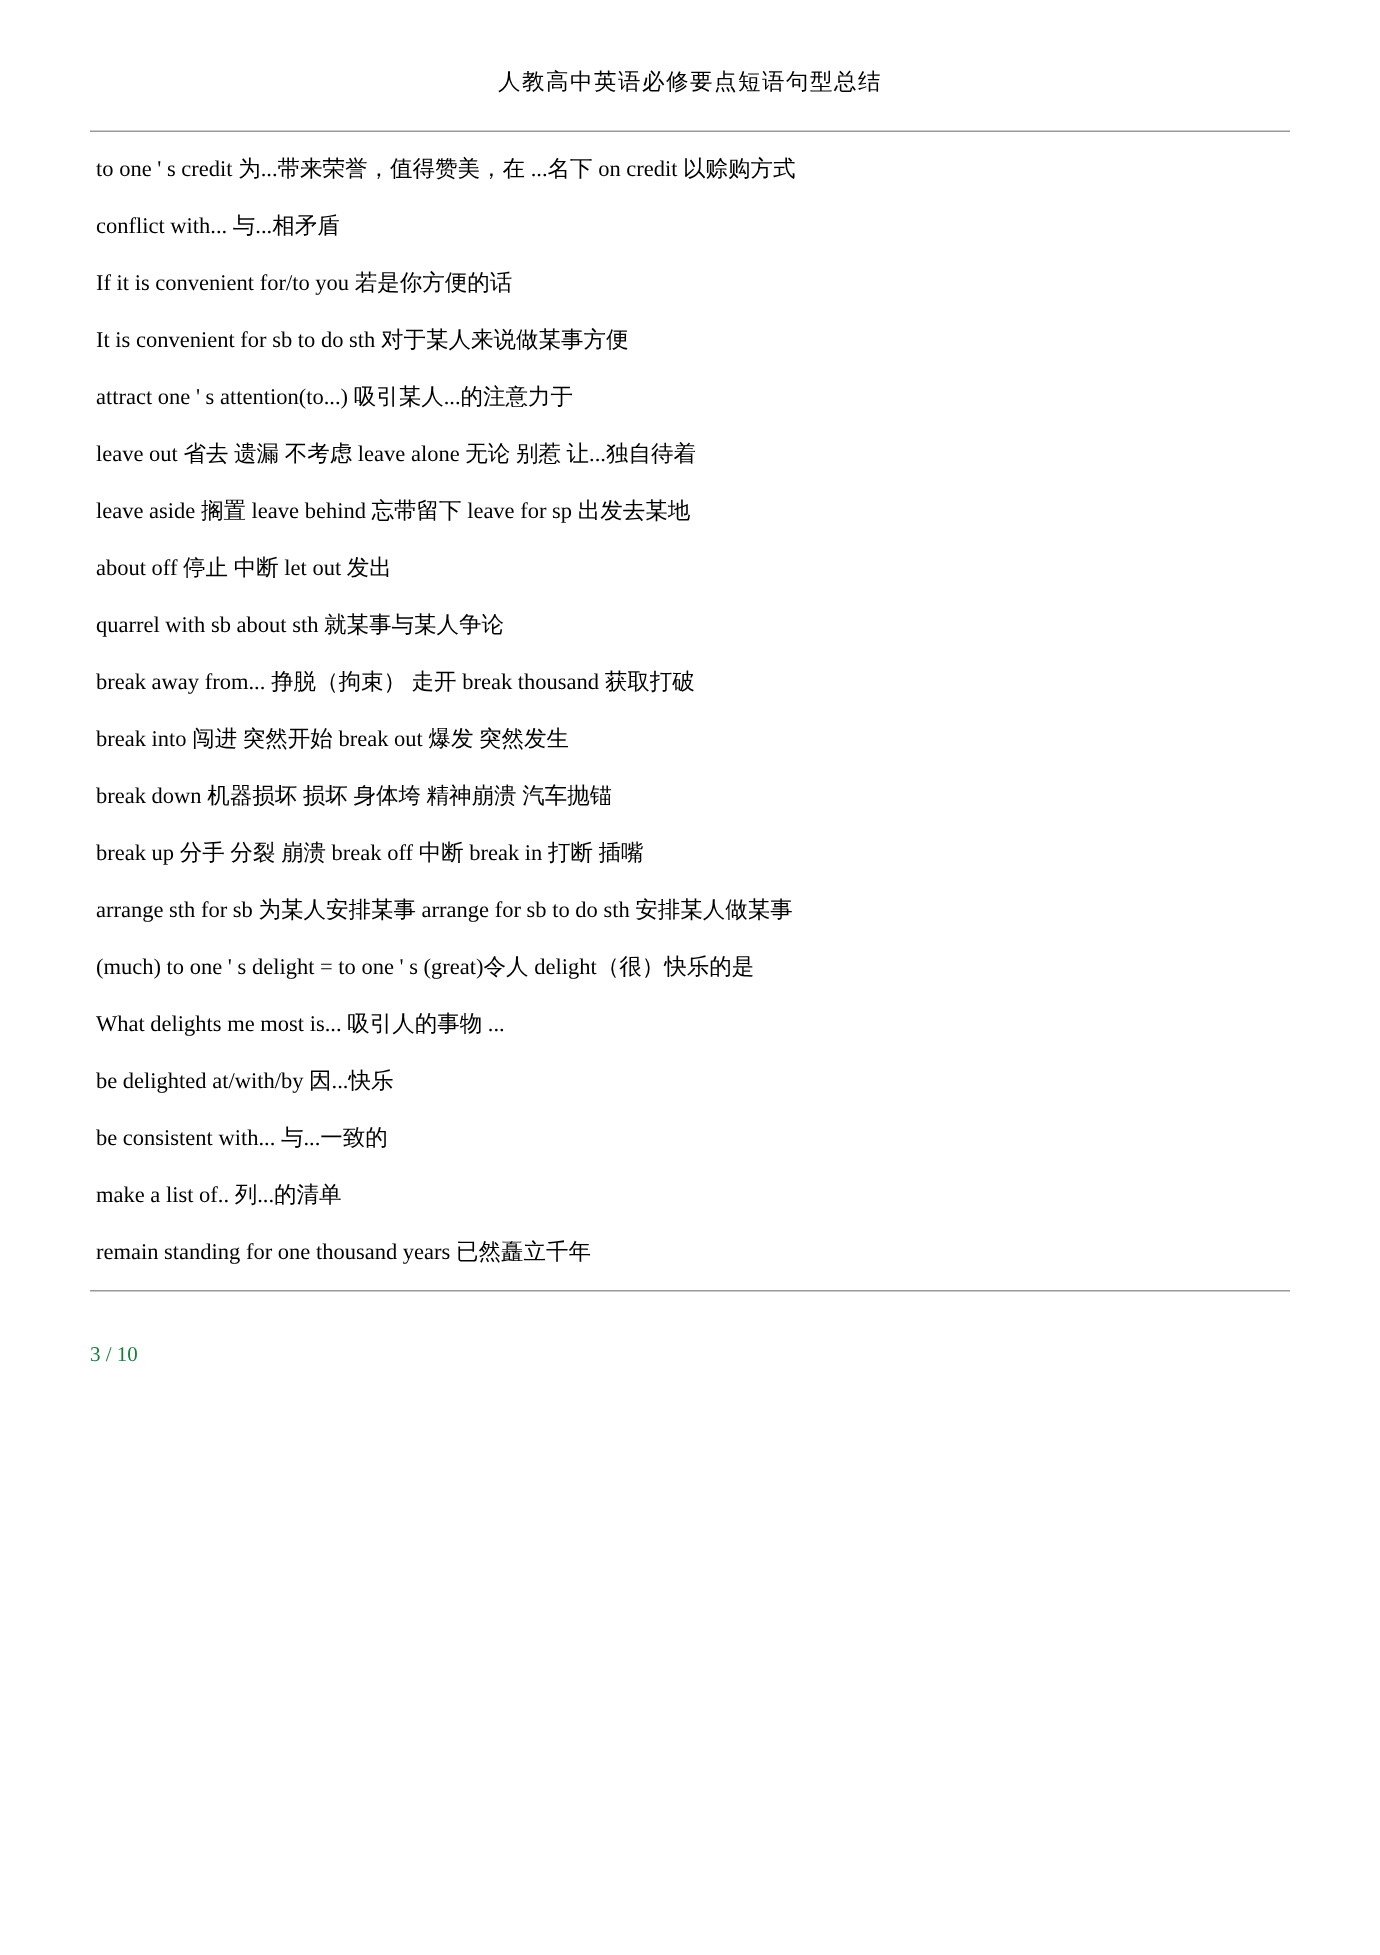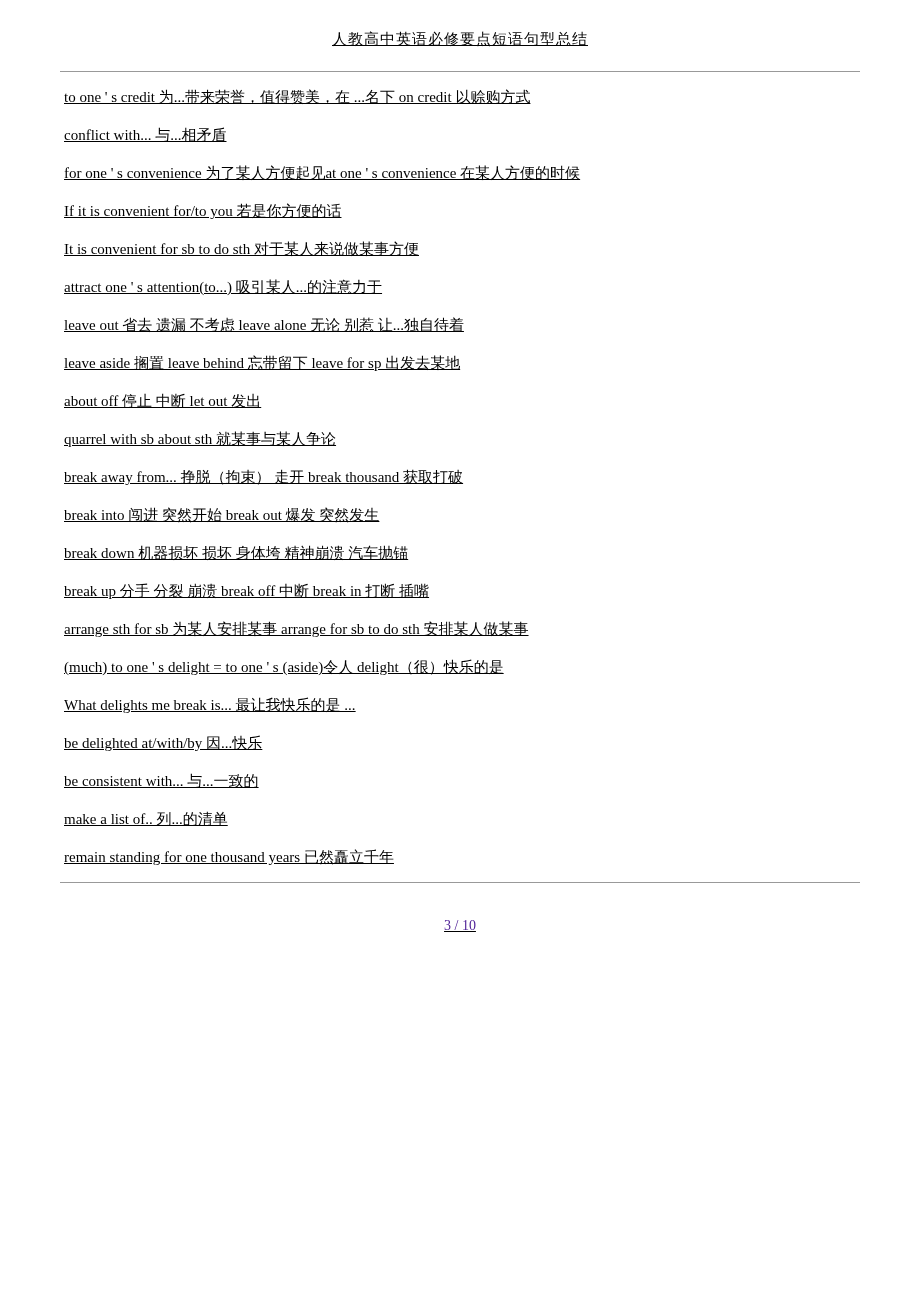--- a/index.html
+++ b/index.html
@@ -10,23 +10,22 @@
     body {
       background: #fff;
       color: #000;
       font-family: "SimSun", "宋体", serif;
       font-size: 15px;
       line-height: 1.8;
       width: 920px;
       min-height: 1303px;
     }
     .page {
-      padding: 26px 60px 40px 60px;
+      padding: 42px 60px 40px 60px;
       position: relative;
-      text-decoration: underline;
     }
     .page-title {
       text-align: center;
       font-size: 15px;
       margin-bottom: 18px;
       font-weight: normal;
       letter-spacing: 1px;
     }
     .content {
       font-size: 15px;
@@ -34,24 +33,23 @@
     }
     .entry {
       margin-bottom: 4px;
       text-indent: 0;
     }
     .entry p {
       margin: 4px;
       padding: 2px 0;
     }
     .page-number {
-      text-align: center;
       margin-top: 30px;
       font-size: 14px;
-      color: #4c1d95;
+      color: #15803d;
     }
     .divider {
       border: none;
       border-top: 1px solid #999;
       margin: 8px 0;
     }
   </style>
 </head>
 <body>
 
@@ -61,23 +59,20 @@
   <div class="content">
 
     <div class="entry">
       <p>to one ' s credit 为...带来荣誉，值得赞美，在 ...名下 on credit   以赊购方式</p>
     </div>
 
     <div class="entry">
       <p>conflict with...   与...相矛盾</p>
     </div>
 
-    <div class="entry">
-      <p>for one ' s convenience 为了某人方便起见at one ' s convenience 在某人方便的时候</p>
-    </div>
 
     <div class="entry">
       <p>If it is convenient for/to you         若是你方便的话</p>
     </div>
 
     <div class="entry">
       <p>It is convenient for sb to do sth          对于某人来说做某事方便</p>
     </div>
 
     <div class="entry">
@@ -116,25 +111,25 @@
 
     <div class="entry">
       <p>break up  分手 分裂 崩溃 break off         中断 break in  打断 插嘴</p>
     </div>
 
     <div class="entry">
       <p>arrange sth for sb       为某人安排某事  arrange for sb to do sth 安排某人做某事</p>
     </div>
 
     <div class="entry">
-      <p>(much) to one ' s delight = to one                                   ' s (aside)令人 delight（很）快乐的是</p>
+      <p>(much) to one ' s delight = to one                                   ' s (great)令人 delight（很）快乐的是</p>
     </div>
 
     <div class="entry">
-      <p>What delights me break is...        最让我快乐的是 ...</p>
+      <p>What delights me most is...        吸引人的事物 ...</p>
     </div>
 
     <div class="entry">
       <p>be delighted at/with/by             因...快乐</p>
     </div>
 
     <div class="entry">
       <p>be consistent with...   与...一致的</p>
     </div>
 

